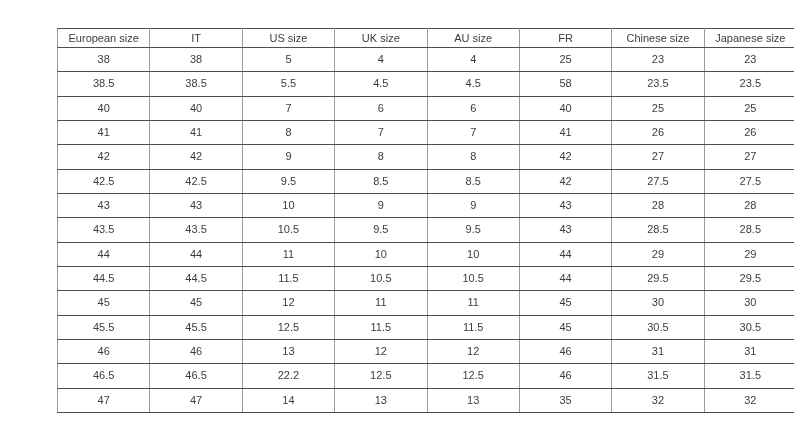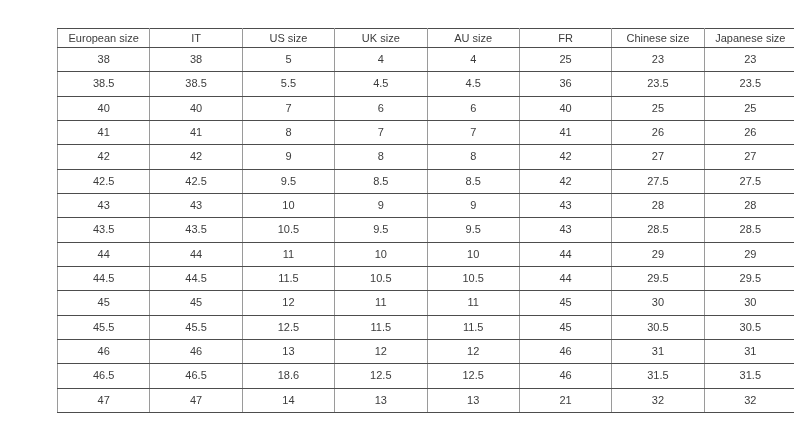--- a/index.html
+++ b/index.html
@@ -71,21 +71,21 @@
           <td>25</td>
           <td>23</td>
           <td>23</td>
         </tr>
         <tr>
           <td>38.5</td>
           <td>38.5</td>
           <td>5.5</td>
           <td>4.5</td>
           <td>4.5</td>
-          <td>36</td>
+          <td>58</td>
           <td>23.5</td>
           <td>23.5</td>
         </tr>
         <tr>
           <td>40</td>
           <td>40</td>
           <td>7</td>
           <td>6</td>
           <td>6</td>
           <td>40</td>
@@ -188,32 +188,32 @@
           <td>13</td>
           <td>12</td>
           <td>12</td>
           <td>46</td>
           <td>31</td>
           <td>31</td>
         </tr>
         <tr>
           <td>46.5</td>
           <td>46.5</td>
-          <td>18.6</td>
+          <td>22.2</td>
           <td>12.5</td>
           <td>12.5</td>
           <td>46</td>
           <td>31.5</td>
           <td>31.5</td>
         </tr>
         <tr>
           <td>47</td>
           <td>47</td>
           <td>14</td>
           <td>13</td>
           <td>13</td>
-          <td>21</td>
+          <td>35</td>
           <td>32</td>
           <td>32</td>
         </tr>
       </tbody>
   </table>
 </div>
 
 </body></html>

